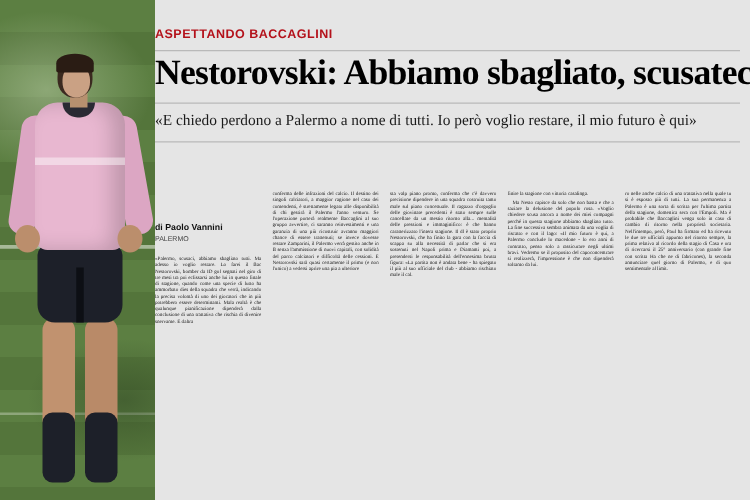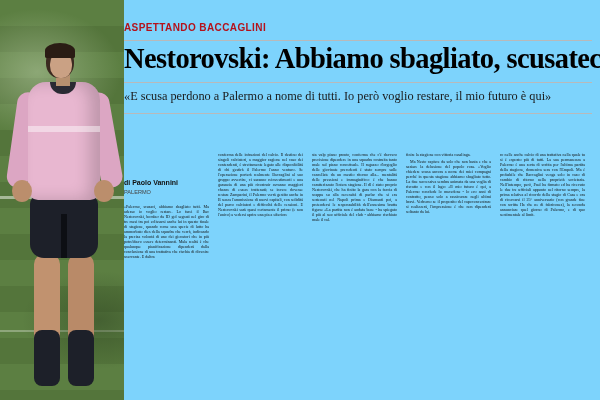--- a/index.html
+++ b/index.html
@@ -185,21 +185,21 @@
     background: #1d2029;
   }
 
   
   .article {
     position: absolute;
     left: 124px;
     top: 0;
     width: 476px;
     height: 400px;
-    background: #7dd3fc;
+    background: #e5e5e5;
     padding: 0;
   }
   .kicker {
     position: absolute;
     left: 0; top: 22px;
     color: #b4121b;
     font-family: "Liberation Sans", sans-serif;
     font-weight: bold;
     font-size: 10px;
     letter-spacing: 0.4px;
@@ -311,21 +311,21 @@
       <div class="p-handR"></div>
     </div>
   </div>
 
   <div class="article">
 
     <div class="kicker">ASPETTANDO BACCAGLINI</div>
     <div class="rule rule-top"></div>
     <div class="headline">Nestorovski: Abbiamo sbagliato, scusateci</div>
     <div class="rule rule-mid"></div>
-    <div class="subhead">«E scusa perdono a Palermo a nome di tutti. Io però voglio restare, il mio futuro è qui»</div>
+    <div class="subhead">«E chiedo perdono a Palermo a nome di tutti. Io però voglio restare, il mio futuro è qui»</div>
     <div class="rule rule-bot"></div>
 
     <div class="byline">
       <span class="author">di Paolo Vannini</span>
       <span class="place">PALERMO</span>
     </div>
 
     <div class="cols">
       <div class="col first">
         <p class="noind">«Palermo, scusaci, abbiamo sbagliato tutti. Ma adesso io voglio restare. Lo farei il Bac Nestorovski, bomber da ID gol segnati nel giro di tre mesi tra poi eclissarsi anche lui in questo finale di stagione, quando come una specie di lutto ha ammorbato dies della squadra che verrà, indicando la precisa volontà di uno dei giocatori che in più potrebbero essere determinanti. Mala realtà è che qualunque pianificazione dipenderà dalla conclusione di una trattativa che rischia di divenire snervante. E daltra</p>

